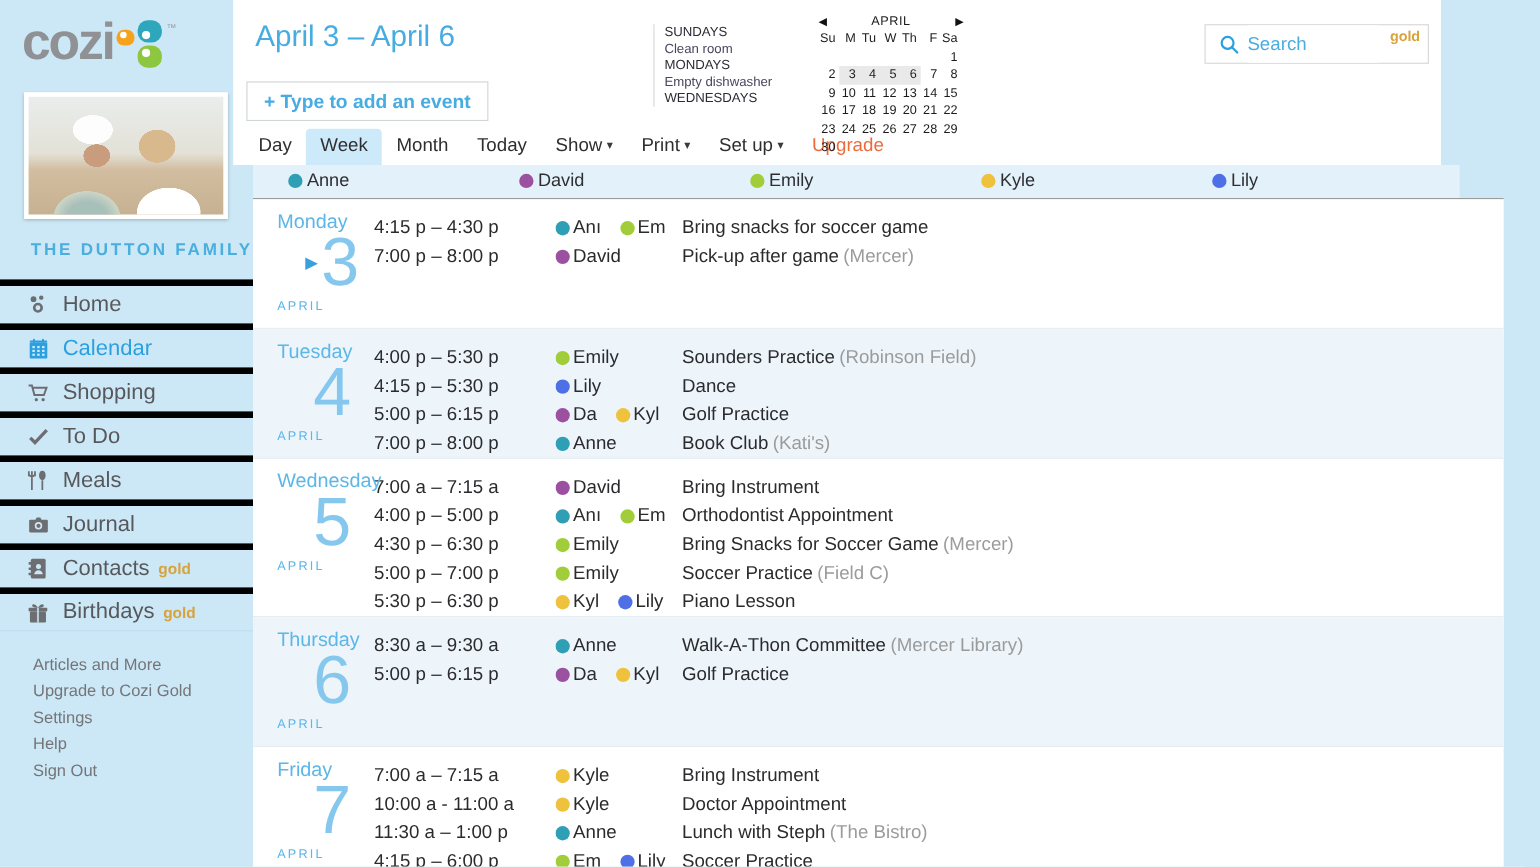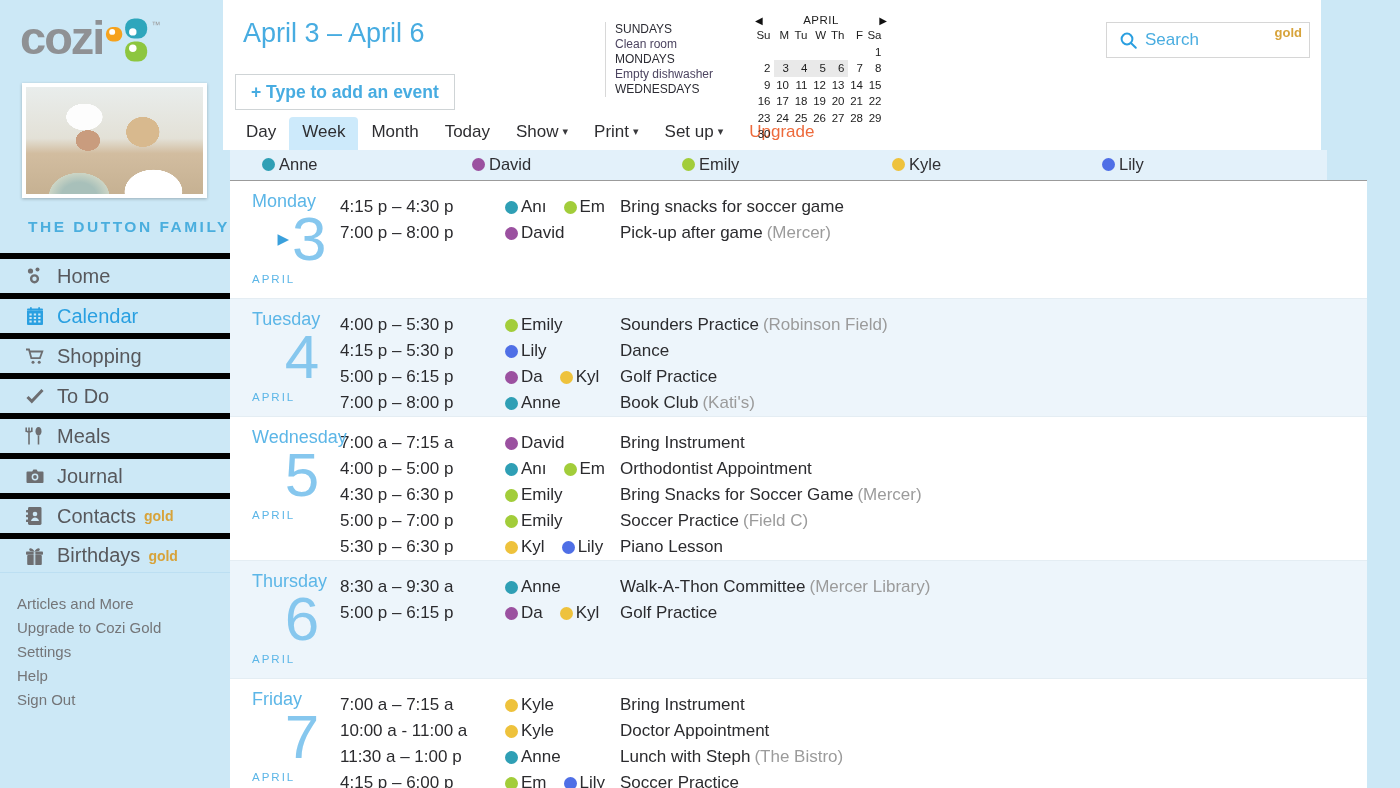--- a/index.html
+++ b/index.html
@@ -23,25 +23,25 @@
       linear-gradient(180deg, #e9edec 0%, #e3e1d7 48%, #d2bda0 62%, #c6b192 100%);
   }
   .family-name { margin:20px 0 0 28px; font-size:15.5px; font-weight:600; letter-spacing:2.5px; color:#4aaede; }
   .nav { margin-top:17px; }
   .nav-item { display:flex; align-items:center; height:40px; padding-left:25px; border-top:6px solid #000000; font-size:20px; color:#57585c; cursor:pointer; }
   .nav-item:last-child { border-bottom:1px solid #bcdff2; }
   .nav-item .nicon { width:22px; height:20px; margin-right:10px; color:#6d6e71; display:flex; align-items:center; }
   .nav-item.active { color:#2aa0e1; }
   .nav-item.active .nicon { color:#2aa0e1; }
   .badge-gold { color:#d7a33a; font-size:14px; font-weight:700; margin-left:8px; }
-  .side-links { margin:19px 0 0 17px; }
+  .side-links { margin:19px 0 0 30px; }
   .side-link { font-size:15px; color:#747578; line-height:24px; cursor:pointer; }
 
   
-  .main-header { position:absolute; left:223px; top:0; width:1098px; height:150px; background:#fff; }
+  .main-header { position:absolute; left:212px; top:0; width:1098px; height:150px; background:#fff; }
   .page-title { position:absolute; left:20px; top:18px; font-size:27px; color:#47ace1; }
   .add-event { position:absolute; left:12px; top:74px; height:36px; line-height:34px; padding:0 15px; border:1px solid #cfd4d6; background:#fff; color:#47ace1; font-size:17.5px; font-weight:600; cursor:pointer; }
   .tabs { position:absolute; left:10px; bottom:0; display:flex; font-size:17px; color:#2e2e31; }
   .tab { padding:5px 13px 8px; cursor:pointer; white-space:nowrap; }
   .tab.active { background:#cdeafb; border-radius:4px 4px 0 0; }
   .tab.accent { color:#ed6a3b; }
   .tab .arrow { font-size:11px; margin-left:4px; position:relative; top:-2px; color:#3a3a3d; }
 
   .reminders { position:absolute; left:382px; top:22px; width:146px; border-left:1px solid #d8d8d8; padding-left:9px; }
   .rem-line { font-size:12px; line-height:15px; }

